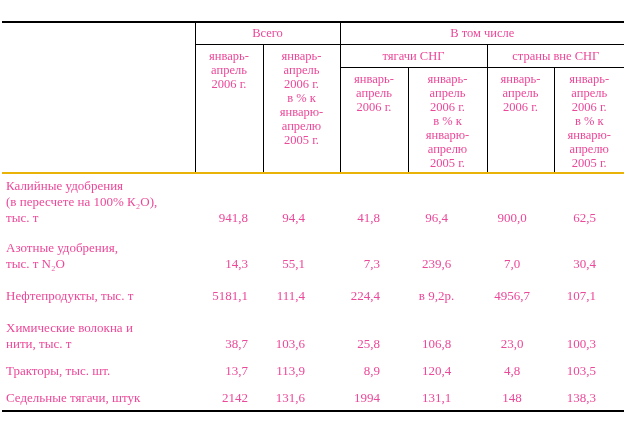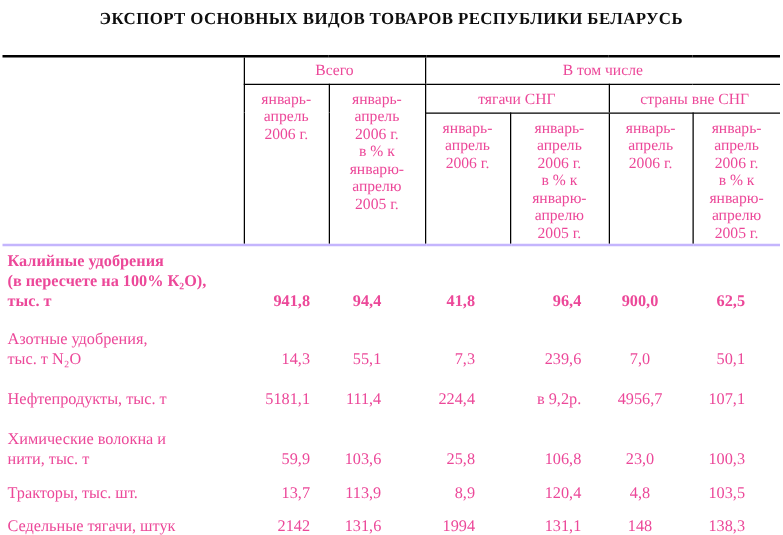--- a/index.html
+++ b/index.html
@@ -50,52 +50,51 @@
   th.h-span { vertical-align: middle; padding-top: 3px; padding-bottom: 3px; }
   th.h-empty { border-right: 1px solid #000; }
   .bl { border-left: 1px solid #000; }
   .bb { border-bottom: 1px solid #000; }
   th.h-period { padding-top: 4px; }
   thead { border-bottom: 2px solid #000; }
   tr.hrow-a { height: 22px; }
   tr.hrow-b { height: 23px; }
   tr.hrow-c { height: 105px; }
   
-  tbody tr:first-child td { border-top: 2px solid #c4b5fd; font-weight: bold; }
+  tbody tr:first-child td { border-top: 2px solid #eab308; }
   tbody tr:last-child td { border-bottom: 2px solid #000; }
   tbody td {
     font-size: 13px;
     line-height: 16px;
     vertical-align: bottom;
     padding: 0 0 4px 0;
   }
   td.rowlabel {
     text-align: left;
     padding-left: 4px;
     white-space: pre-line;
   }
   td.num { text-align: right; white-space: nowrap; }
   td.c1 { padding-right: 15px; }
   td.c2 { padding-right: 35px; }
   td.c3 { padding-right: 28px; }
-  td.c4 { padding-right: 22px; }
+  td.c4 { padding-right: 22px; text-align: center; }
   td.c5 { padding-right: 17px; text-align: center; }
   td.c6 { padding-right: 28px; }
   tr.r-kal  td { height: 52px; }
   tr.r-azot td { height: 42px; }
   tr.r-neft td { height: 28px; }
   tr.r-him  td { height: 44px; }
   tr.r-trak td { height: 23px; }
   tr.r-sed  td { height: 23px; }
 </style>
 </head>
 <body>
 
 <div class="page">
-  <div class="doc-title">ЭКСПОРТ ОСНОВНЫХ ВИДОВ ТОВАРОВ РЕСПУБЛИКИ БЕЛАРУСЬ</div>
 
   <table class="stat">
     <colgroup>
       <col style="width:193px">
       <col style="width:68px">
       <col style="width:77px">
       <col style="width:68px">
       <col style="width:79px">
       <col style="width:67px">
       <col style="width:70px">
@@ -156,35 +155,35 @@
         <td class="num c6">62,5</td>
       </tr>
       <tr class="r-azot">
         <td class="rowlabel">Азотные удобрения,
 тыс. т N₂O</td>
         <td class="num c1">14,3</td>
         <td class="num c2">55,1</td>
         <td class="num c3">7,3</td>
         <td class="num c4">239,6</td>
         <td class="num c5">7,0</td>
-        <td class="num c6">50,1</td>
+        <td class="num c6">30,4</td>
       </tr>
       <tr class="r-neft">
         <td class="rowlabel">Нефтепродукты, тыс. т</td>
         <td class="num c1">5181,1</td>
         <td class="num c2">111,4</td>
         <td class="num c3">224,4</td>
         <td class="num c4">в 9,2р.</td>
         <td class="num c5">4956,7</td>
         <td class="num c6">107,1</td>
       </tr>
       <tr class="r-him">
         <td class="rowlabel">Химические волокна и
 нити, тыс. т</td>
-        <td class="num c1">59,9</td>
+        <td class="num c1">38,7</td>
         <td class="num c2">103,6</td>
         <td class="num c3">25,8</td>
         <td class="num c4">106,8</td>
         <td class="num c5">23,0</td>
         <td class="num c6">100,3</td>
       </tr>
       <tr class="r-trak">
         <td class="rowlabel">Тракторы, тыс. шт.</td>
         <td class="num c1">13,7</td>
         <td class="num c2">113,9</td>

